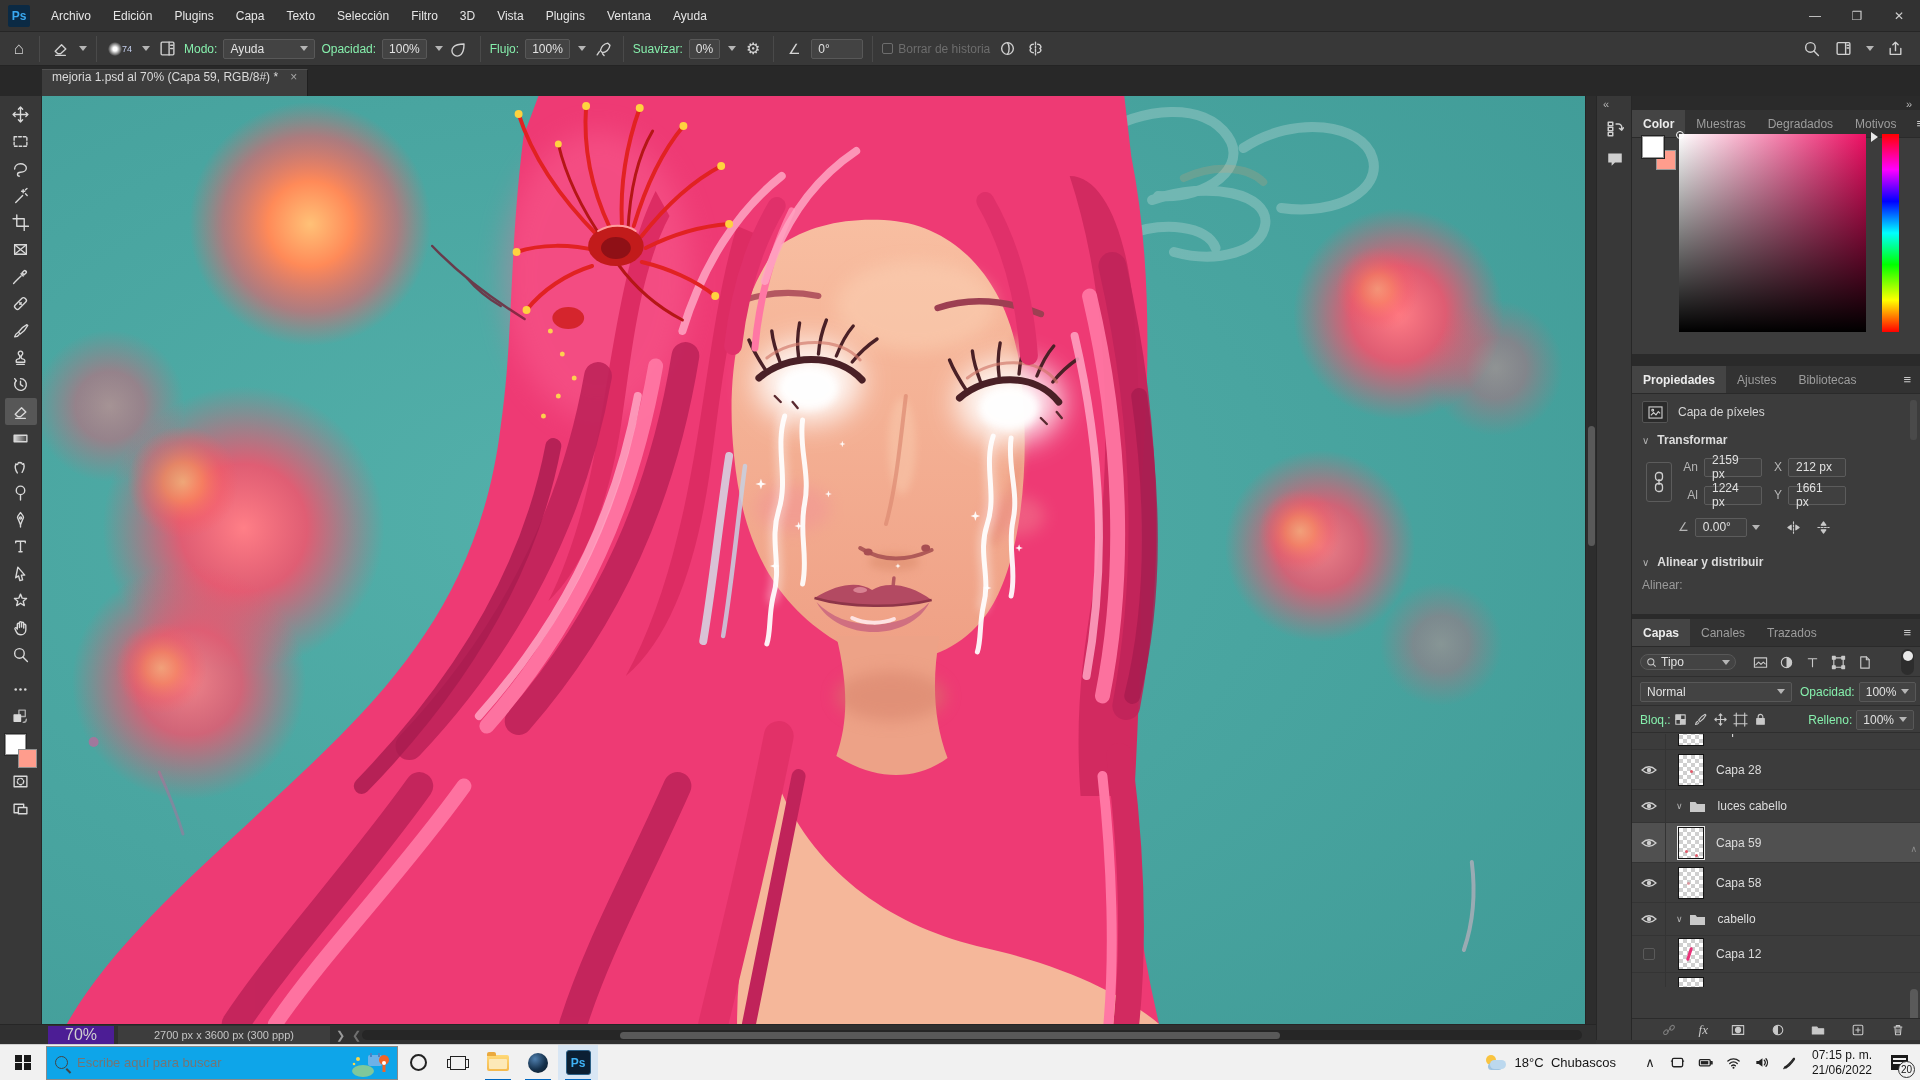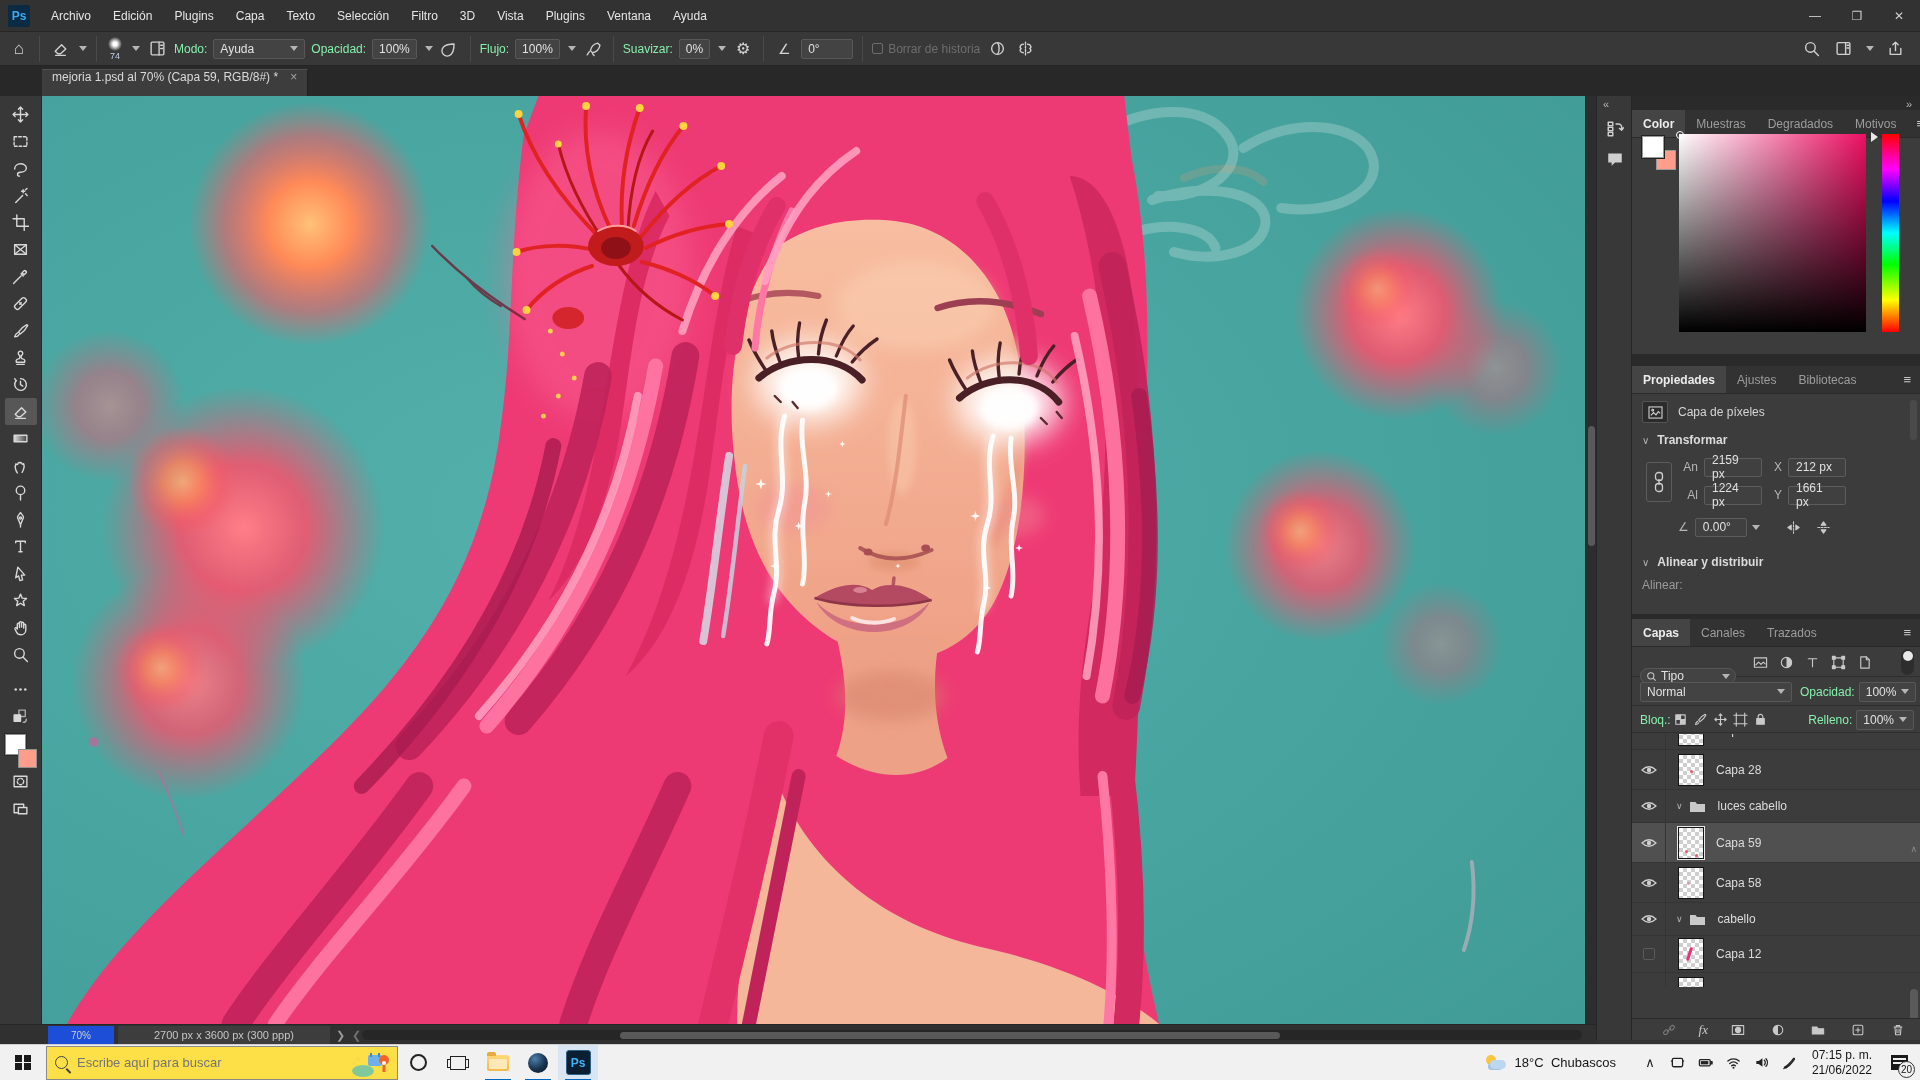--- a/index.html
+++ b/index.html
@@ -13,21 +13,21 @@
 .winctl{margin-left:auto;display:flex;height:32px}
 .winctl span{width:42px;display:flex;align-items:center;justify-content:center;color:#cfcfcf;font-size:12px}
 
 .optionsbar{position:absolute;top:32px;left:0;right:0;height:34px;background:#383838;border-bottom:1px solid #242424;display:flex;align-items:center;padding:0 8px;gap:6px}
 .obsep{width:1px;height:26px;background:#4a4a4a;margin:0 3px}
 .oblabel{color:#86efac;white-space:nowrap}
 .oblabel.dis{color:#6d6d6d}
 .obbox{background:#434343;border:1px solid #585858;border-radius:2px;height:20px;display:flex;align-items:center;padding:0 6px;color:#e2e2e2;white-space:nowrap}
 .chev{width:0;height:0;border-left:4px solid transparent;border-right:4px solid transparent;border-top:5px solid #b5b5b5;margin-left:5px}
 .chev.solo{margin-left:2px}
-.brushprev{display:flex;flex-direction:column;align-items:center;line-height:1;margin:0 2px}
+.brushprev{display:flex;flex-direction:row;align-items:center;line-height:1;margin:0 2px}
 .brushdot{width:14px;height:14px;border-radius:50%;background:radial-gradient(circle,#fff 0 20%,rgba(255,255,255,0) 72%)}
 .brushnum{font-size:9px;color:#c4cfee;margin-top:1px}
 .obico{width:22px;height:22px;display:flex;align-items:center;justify-content:center;color:#d4d4d4;font-size:15px}
 .obico svg{width:17px;height:17px;stroke:#d0d0d0;fill:none;stroke-width:1.3;stroke-linecap:round;stroke-linejoin:round}
 .cbox{width:11px;height:11px;border:1px solid #6d6d6d;border-radius:2px;margin-right:5px}
 .obright{margin-left:auto;display:flex;align-items:center;gap:10px;padding-right:6px}
 
 .tabbar{position:absolute;top:66px;left:0;right:0;height:30px;background:#282828}
 .doctab{position:absolute;left:42px;top:3px;height:27px;background:#3d3d3d;display:flex;align-items:flex-start;padding:0 10px;color:#dadada;font-size:12px;border-top:1px solid #505050;border-right:1px solid #1f1f1f}
 .doctab .x{margin-left:12px;color:#a5a5a5;font-size:12px}
@@ -70,21 +70,21 @@
 .pxicon svg{width:15px;height:13px;stroke:#cfcfcf;fill:none;stroke-width:1.2}
 .sechead{font-weight:bold;color:#dcdcdc}
 .schev{color:#b0b0b0;margin:0 8px 0 10px;font-size:10px}
 .fieldbox{background:#404040;border:1px solid #5c5c5c;border-radius:2px;height:19px;display:flex;align-items:center;padding:0 7px;color:#e0e0e0;width:58px}
 .flabel{color:#b5b5b5;width:20px;text-align:right;margin-right:6px}
 .linkbox{position:absolute;left:14px;top:96px;width:26px;height:40px;border:1px solid #5c5c5c;border-radius:3px;display:flex;align-items:center;justify-content:center}
 .linkbox svg{width:12px;height:22px;stroke:#cfcfcf;fill:none;stroke-width:1.3}
 .dim{color:#9a9a9a}
 .pscroll{position:absolute;right:3px;width:7px;background:#4a4a4a;border-radius:3px}
 
-.filtbox{position:absolute;left:8px;top:21px;width:96px;height:16px;background:#434343;border:1px solid #585858;border-radius:10px;display:flex;align-items:center;padding:0 5px;color:#e0e0e0}
+.filtbox{position:absolute;left:8px;top:7px;width:96px;height:16px;background:#434343;border:1px solid #585858;border-radius:10px;display:flex;align-items:center;padding:0 5px;color:#e0e0e0}
 .lico{width:20px;height:20px;display:flex;align-items:center;justify-content:center}
 .lico svg{width:15px;height:15px;stroke:#c9c9c9;fill:none;stroke-width:1.2;stroke-linejoin:round;stroke-linecap:round}
 .togglepill{position:absolute;right:6px;top:2px;width:13px;height:26px;background:#2d2d2d;border-radius:7px}
 .togglepill i{position:absolute;left:1.5px;top:1.5px;width:10px;height:10px;background:#e8e8e8;border-radius:50%}
 .selbox{background:#434343;border:1px solid #585858;border-radius:2px;height:20px;display:flex;align-items:center;padding:0 6px;color:#e0e0e0}
 .llist{position:absolute;left:0;right:0;overflow:hidden;background:#3c3c3c}
 .lrow{display:flex;align-items:center;height:40px;border-bottom:1px solid #343434;position:relative}
 .lrow.grp{height:33px}
 .lrow.sel{background:#505050}
 .leye{width:34px;height:100%;display:flex;align-items:center;justify-content:center;border-right:1px solid #343434;flex:0 0 auto}
@@ -98,31 +98,31 @@
 .gfold svg{width:17px;height:13px;fill:#c9c9c9;stroke:none}
 .pinkmark{position:absolute;left:9px;top:8px;width:3px;height:14px;background:#e8337a;border-radius:2px;transform:rotate(18deg)}
 .reddot{position:absolute;width:3px;height:3px;border-radius:50%;background:#e05a6a}
 .lbar{position:absolute;left:0;right:0;bottom:0;height:22px;background:#3c3c3c;border-top:1px solid #2b2b2b;display:flex;align-items:center;justify-content:flex-end;gap:20px;padding-right:12px}
 .lbar .lico svg{width:14px;height:14px}
 .fxtxt{font-style:italic;color:#c9c9c9;font-size:13px;font-family:"Liberation Serif",serif}
 .lscroll{position:absolute;right:2px;top:255px;width:8px;height:78px;background:#5a5a5a;border-radius:4px}
 .listup{position:absolute;right:3px;top:110px;color:#8a8a8a;font-size:9px}
 
 .statusbar{position:absolute;left:0;top:1024px;width:1596px;height:20px;background:#303030;border-top:1px solid #262626}
-.zoombox{position:absolute;left:48px;top:1px;width:66px;height:18px;background:#1d4ed8;color:#cfcfcf;display:flex;align-items:center;justify-content:center;font-size:10px}
+.zoombox{position:absolute;left:48px;top:1px;width:66px;height:18px;background:#4c1d95;color:#cfcfcf;display:flex;align-items:center;justify-content:center;font-size:16px}
 .docinfo{position:absolute;left:118px;top:1px;width:212px;height:18px;background:#3d3d3d;color:#c5c5c5;display:flex;align-items:center;justify-content:center;font-size:11px}
 .sarr{position:absolute;top:1px;height:18px;display:flex;align-items:center;color:#9a9a9a;font-size:11px}
 .hscroll{position:absolute;left:362px;top:5px;width:1220px;height:10px;background:#262626;border-radius:5px}
 .hthumb{position:absolute;left:258px;top:1.5px;width:660px;height:7px;background:#595959;border-radius:4px}
 
 .taskbar{position:absolute;left:0;top:1044px;width:1920px;height:36px;background:#f1f1f1;border-top:1px solid #cfcfcf;color:#151515;font-size:13px;display:flex;align-items:center}
 .startbtn{width:46px;height:36px;display:flex;align-items:center;justify-content:center}
 .winglyph{display:grid;grid-template-columns:7px 7px;grid-template-rows:7px 7px;gap:1.5px}
 .winglyph i{background:#1a1a1a}
-.searchbox{width:352px;height:34px;background:#fde047;border:1px solid #8a8a8a;display:flex;align-items:center;padding:16px 8px;position:relative}
+.searchbox{width:352px;height:34px;background:#0ea5e9;border:1px solid #8a8a8a;display:flex;align-items:center;padding:16px 8px;position:relative}
 .searchbox input{border:none;outline:none;font-size:13px;color:#333;width:220px;background:transparent;font-family:"Liberation Sans",sans-serif}
 .mag{width:13px;height:13px;border:1.6px solid #444;border-radius:50%;position:relative;margin-right:9px;flex:0 0 auto}
 .mag::after{content:"";position:absolute;left:11px;top:11px;width:6px;height:1.6px;background:#444;transform:rotate(45deg);transform-origin:0 0}
 .sillu{position:absolute;right:6px;top:4px}
 .tbico{width:40px;height:36px;display:flex;align-items:center;justify-content:center;position:relative}
 .tbico.run::after{content:"";position:absolute;left:7px;bottom:0;right:7px;height:2px;background:#0067c0}
 .tbico.active{background:#d8e6f4}
 .cortana{width:17px;height:17px;border:2px solid #222;border-radius:50%}
 .taskview{width:16px;height:14px;border:1.6px solid #222;position:relative}
 .taskview::before{content:"";position:absolute;left:-4px;top:2px;width:3px;height:7px;border:1.4px solid #222;border-right:none}

